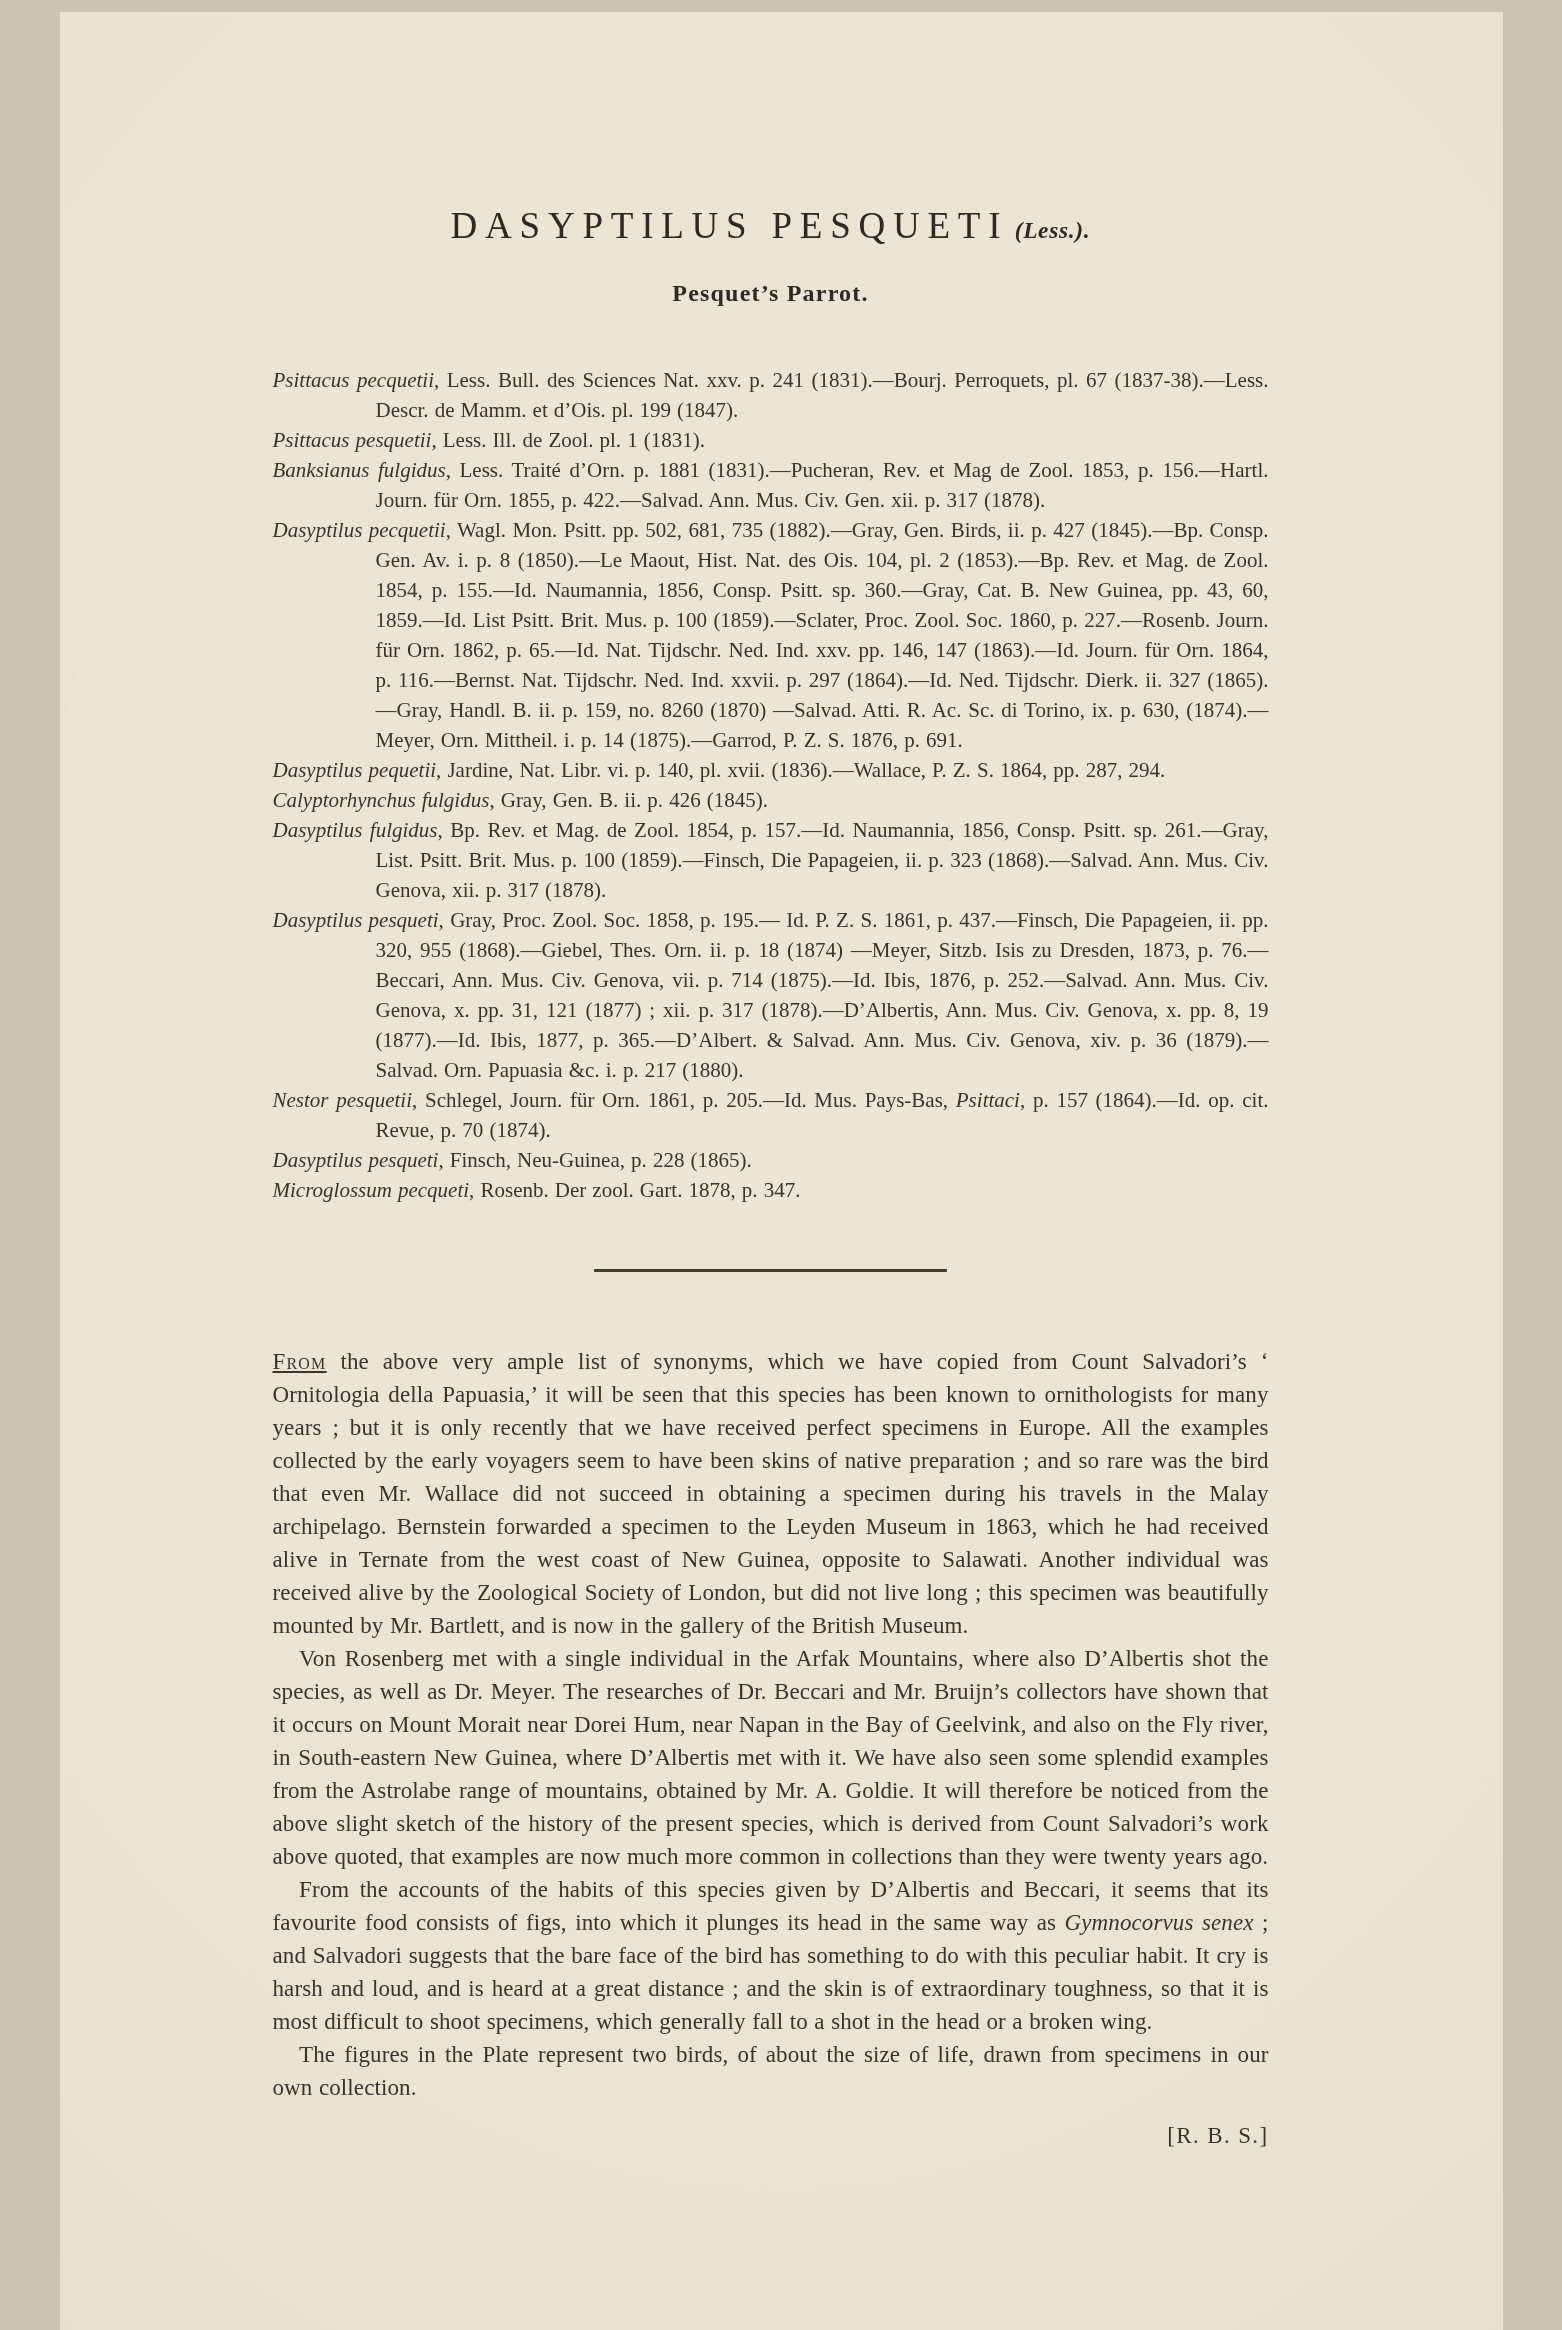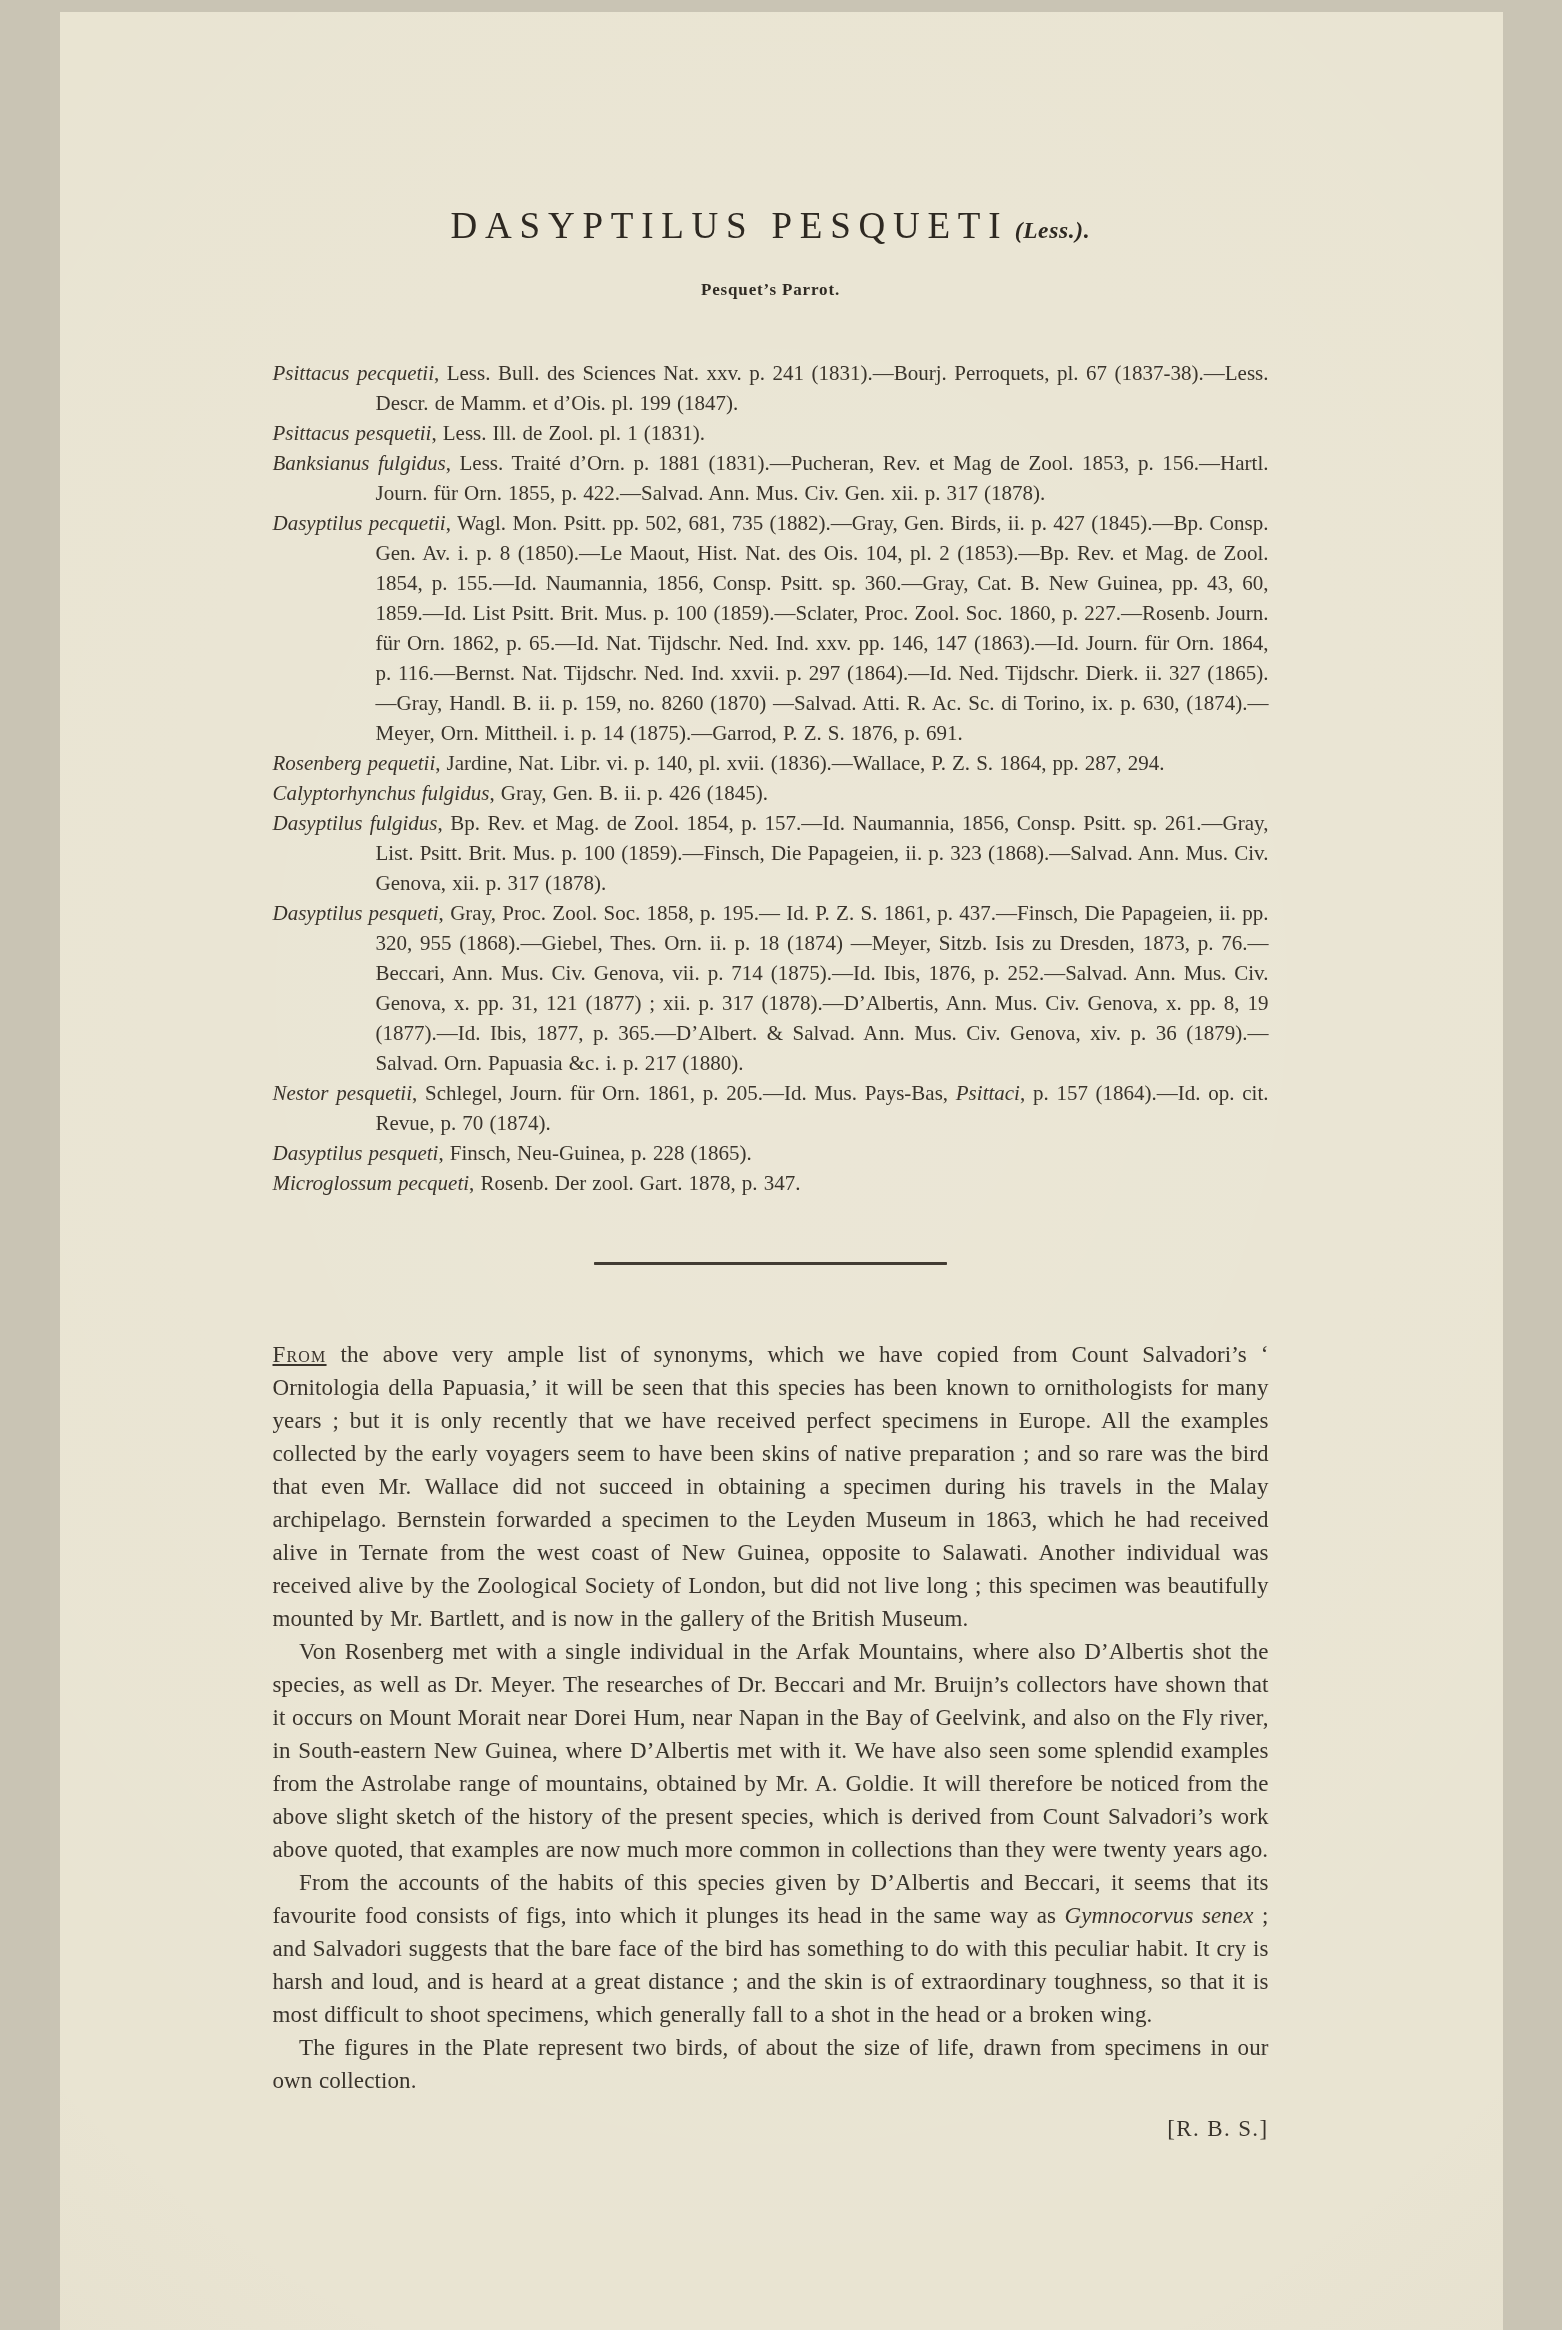--- a/index.html
+++ b/index.html
@@ -39,21 +39,21 @@
   .title-auth {
     font-style: italic;
     font-weight: 600;
     font-size: 23.4px;
     letter-spacing: 0.03em;
     margin-left: 6.3px;
     color: #2e2922;
   }
   h2.subtitle {
     margin-top: 33px;
-    font-size: 17px;
+    font-size: 24px;
     font-weight: bold;
     letter-spacing: 0.05em;
     color: #2f2a23;
   }
 
   
   .synonymy {
     margin-top: 58px;
     font-size: 21px;
     line-height: 30px;
@@ -110,21 +110,21 @@
   <header class="titleblock">
     <h1 class="title"><span class="title-main">DASYPTILUS PESQUETI</span><span class="title-auth">(Less.).</span></h1>
     <h2 class="subtitle">Pesquet’s Parrot.</h2>
   </header>
 
   <section class="synonymy">
     <p class="syn"><i>Psittacus pecquetii</i><span>, Less. Bull. des Sciences Nat. xxv. p. 241 (1831).—Bourj. Perroquets, pl. 67 (1837-38).—Less. Descr. de Mamm. et d’Ois. pl. 199 (1847).</span></p>
     <p class="syn"><i>Psittacus pesquetii</i><span>, Less. Ill. de Zool. pl. 1 (1831).</span></p>
     <p class="syn"><i>Banksianus fulgidus</i><span>, Less. Traité d’Orn. p. 1881 (1831).—Pucheran, Rev. et Mag de Zool. 1853, p. 156.—Hartl. Journ. für Orn. 1855, p. 422.—Salvad. Ann. Mus. Civ. Gen. xii. p. 317 (1878).</span></p>
     <p class="syn"><i>Dasyptilus pecquetii</i><span>, Wagl. Mon. Psitt. pp. 502, 681, 735 (1882).—Gray, Gen. Birds, ii. p. 427 (1845).—Bp. Consp. Gen. Av. i. p. 8 (1850).—Le Maout, Hist. Nat. des Ois. 104, pl. 2 (1853).—Bp. Rev. et Mag. de Zool. 1854, p. 155.—Id. Naumannia, 1856, Consp. Psitt. sp. 360.—Gray, Cat. B. New Guinea, pp. 43, 60, 1859.—Id. List Psitt. Brit. Mus. p. 100 (1859).—Sclater, Proc. Zool. Soc. 1860, p. 227.—Rosenb. Journ. für Orn. 1862, p. 65.—Id. Nat. Tijdschr. Ned. Ind. xxv. pp. 146, 147 (1863).—Id. Journ. für Orn. 1864, p. 116.—Bernst. Nat. Tijdschr. Ned. Ind. xxvii. p. 297 (1864).—Id. Ned. Tijdschr. Dierk. ii. 327 (1865).—Gray, Handl. B. ii. p. 159, no. 8260 (1870) —Salvad. Atti. R. Ac. Sc. di Torino, ix. p. 630, (1874).—Meyer, Orn. Mittheil. i. p. 14 (1875).—Garrod, P. Z. S. 1876, p. 691.</span></p>
-    <p class="syn"><i>Rosenberg pequetii</i><span>, Jardine, Nat. Libr. vi. p. 140, pl. xvii. (1836).—Wallace, P. Z. S. 1864, pp. 287, 294.</span></p>
+    <p class="syn"><i>Dasyptilus pequetii</i><span>, Jardine, Nat. Libr. vi. p. 140, pl. xvii. (1836).—Wallace, P. Z. S. 1864, pp. 287, 294.</span></p>
     <p class="syn"><i>Calyptorhynchus fulgidus</i><span>, Gray, Gen. B. ii. p. 426 (1845).</span></p>
     <p class="syn"><i>Dasyptilus fulgidus</i><span>, Bp. Rev. et Mag. de Zool. 1854, p. 157.—Id. Naumannia, 1856, Consp. Psitt. sp. 261.—Gray, List. Psitt. Brit. Mus. p. 100 (1859).—Finsch, Die Papageien, ii. p. 323 (1868).—Salvad. Ann. Mus. Civ. Genova, xii. p. 317 (1878).</span></p>
     <p class="syn"><i>Dasyptilus pesqueti</i><span>, Gray, Proc. Zool. Soc. 1858, p. 195.— Id. P. Z. S. 1861, p. 437.—Finsch, Die Papageien, ii. pp. 320, 955 (1868).—Giebel, Thes. Orn. ii. p. 18 (1874) —Meyer, Sitzb. Isis zu Dresden, 1873, p. 76.—Beccari, Ann. Mus. Civ. Genova, vii. p. 714 (1875).—Id. Ibis, 1876, p. 252.—Salvad. Ann. Mus. Civ. Genova, x. pp. 31, 121 (1877) ; xii. p. 317 (1878).—D’Albertis, Ann. Mus. Civ. Genova, x. pp. 8, 19 (1877).—Id. Ibis, 1877, p. 365.—D’Albert. &amp; Salvad. Ann. Mus. Civ. Genova, xiv. p. 36 (1879).—Salvad. Orn. Papuasia &amp;c. i. p. 217 (1880).</span></p>
     <p class="syn"><i>Nestor pesquetii</i><span>, Schlegel, Journ. für Orn. 1861, p. 205.—Id. Mus. Pays-Bas, </span><i>Psittaci</i><span>, p. 157 (1864).—Id. op. cit. Revue, p. 70 (1874).</span></p>
     <p class="syn"><i>Dasyptilus pesqueti</i><span>, Finsch, Neu-Guinea, p. 228 (1865).</span></p>
     <p class="syn"><i>Microglossum pecqueti</i><span>, Rosenb. Der zool. Gart. 1878, p. 347.</span></p>
   </section>
 
   <div class="rule"></div>
 

